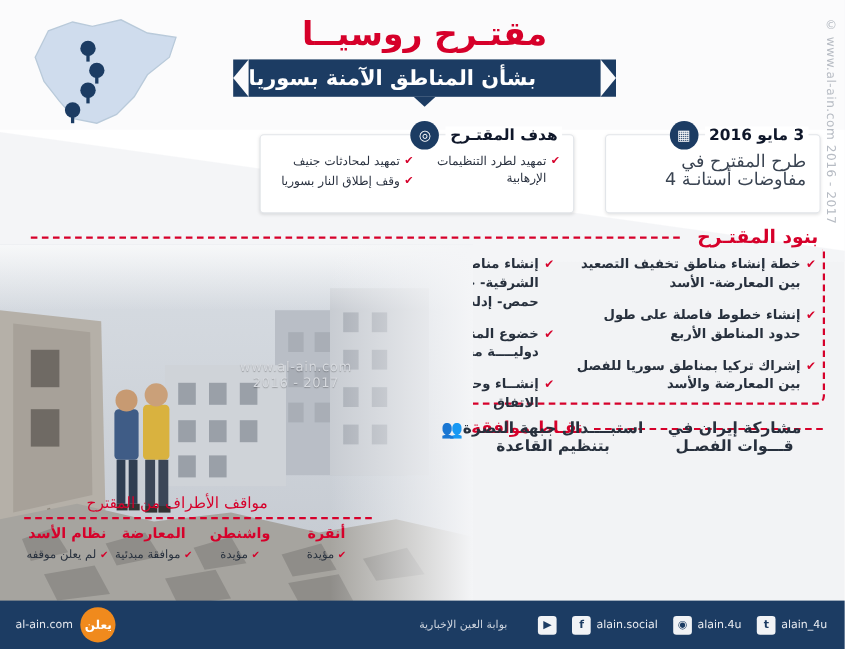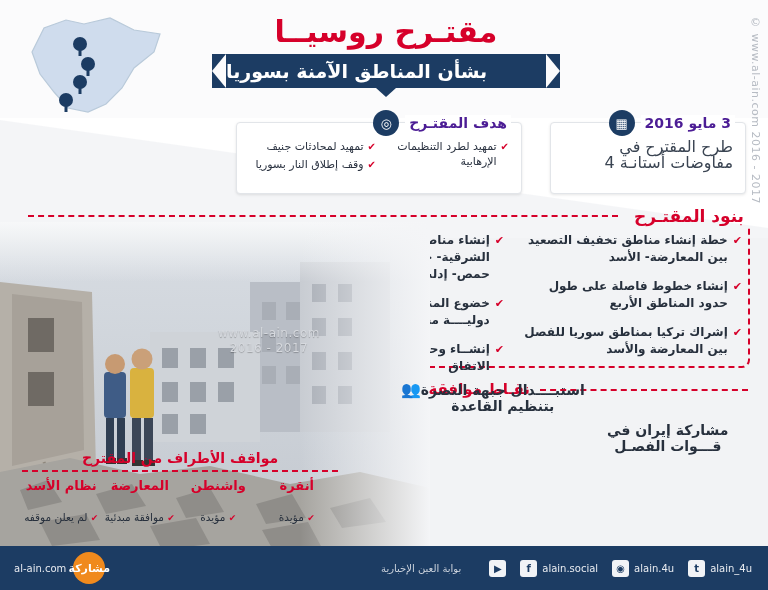--- a/index.html
+++ b/index.html
@@ -96,21 +96,21 @@
   }
   .card-date { right: 22px; top: 122px; width: 196px; height: 72px; }
   .card-goal { left: 236px; top: 122px; width: 286px; height: 72px; }
 
   .card-head {
     position: absolute; top: -13px; right: 10px;
     display: flex; align-items: center; gap: 6px;
     background: transparent;
   }
   .card-head .htext {
-    font-size: 14px; font-weight: bold; color: #4c1d95;
+    font-size: 14px; font-weight: bold; color: #0f172a;
     background: #ffffff; padding: 0 4px;
   }
   .badge-icon {
     width: 26px; height: 26px; border-radius: 50%;
     background: #1c3c63; color: #fff;
     display: flex; align-items: center; justify-content: center;
     font-size: 13px;
   }
   .card-body {
     padding: 16px 12px 8px 12px;
@@ -176,37 +176,37 @@
   }
   .dispute-line-r {
     position: absolute; right: 20px; top: 389px; width: 208px; height: 0;
     border-top: 2px dashed #d6002a;
   }
   .dispute-items {
     position: absolute; right: 24px; top: 382px; width: 330px;
     display: flex; justify-content: space-between; direction: rtl;
   }
   .d-item { font-size: 14px; color: #27303d; line-height: 16px; text-align: center; font-weight: bold; }
-  .d-item.r { color: #27303d; margin-top: 40px; }
+  .d-item.r { color: #27303d; }
 
   
   .pos-head {
-    position: absolute; right: 430px; top: 450px; width: 316px; text-align: center;
-    font-size: 14px; font-weight: bold; color: #d6002a;
+    position: absolute; right: 449px; top: 450px; width: 316px; text-align: center;
+    font-size: 14px; font-weight: normal; color: #d6002a;
   }
   .pos-underline {
     position: absolute; right: 430px; top: 470px; width: 316px; height: 0;
     border-top: 2px dashed #d6002a;
   }
   .pos-row {
     position: absolute; right: 432px; top: 478px; width: 314px;
     display: flex; justify-content: space-between; direction: rtl;
   }
   .pos-col { text-align: center; width: 25%; }
-  .pos-name { font-size: 13px; font-weight: bold; color: #d6002a; margin-bottom: 17px; }
+  .pos-name { font-size: 13px; font-weight: bold; color: #d6002a; margin-bottom: 4px; }
   .pos-val { font-size: 10.5px; color: #27303d; line-height: 14px; }
   .pos-val .chk { color: #d6002a; font-size: 9px; }
 
   
   .footer {
     position: absolute; left: 0; bottom: 0; width: 768px; height: 44px;
     background: #1c3c63;
     display: flex; align-items: center;
   }
   .social {
@@ -513,18 +513,18 @@
       <div class="soc">
         <span class="ic">f</span>
         <span>alain.social</span>
       </div>
       <div class="soc">
         <span class="ic">▶</span>
       </div>
       <span class="footer-portal">بوابة العين الإخبارية</span>
     </div>
     <div class="footer-logo">
-      <span class="logo-circle">مشاركة</span>
+      <span class="logo-circle">يعلن</span>
       <span class="logo-text">al-ain.com</span>
     </div>
   </div>
 
 </div>
 
 </body></html>

